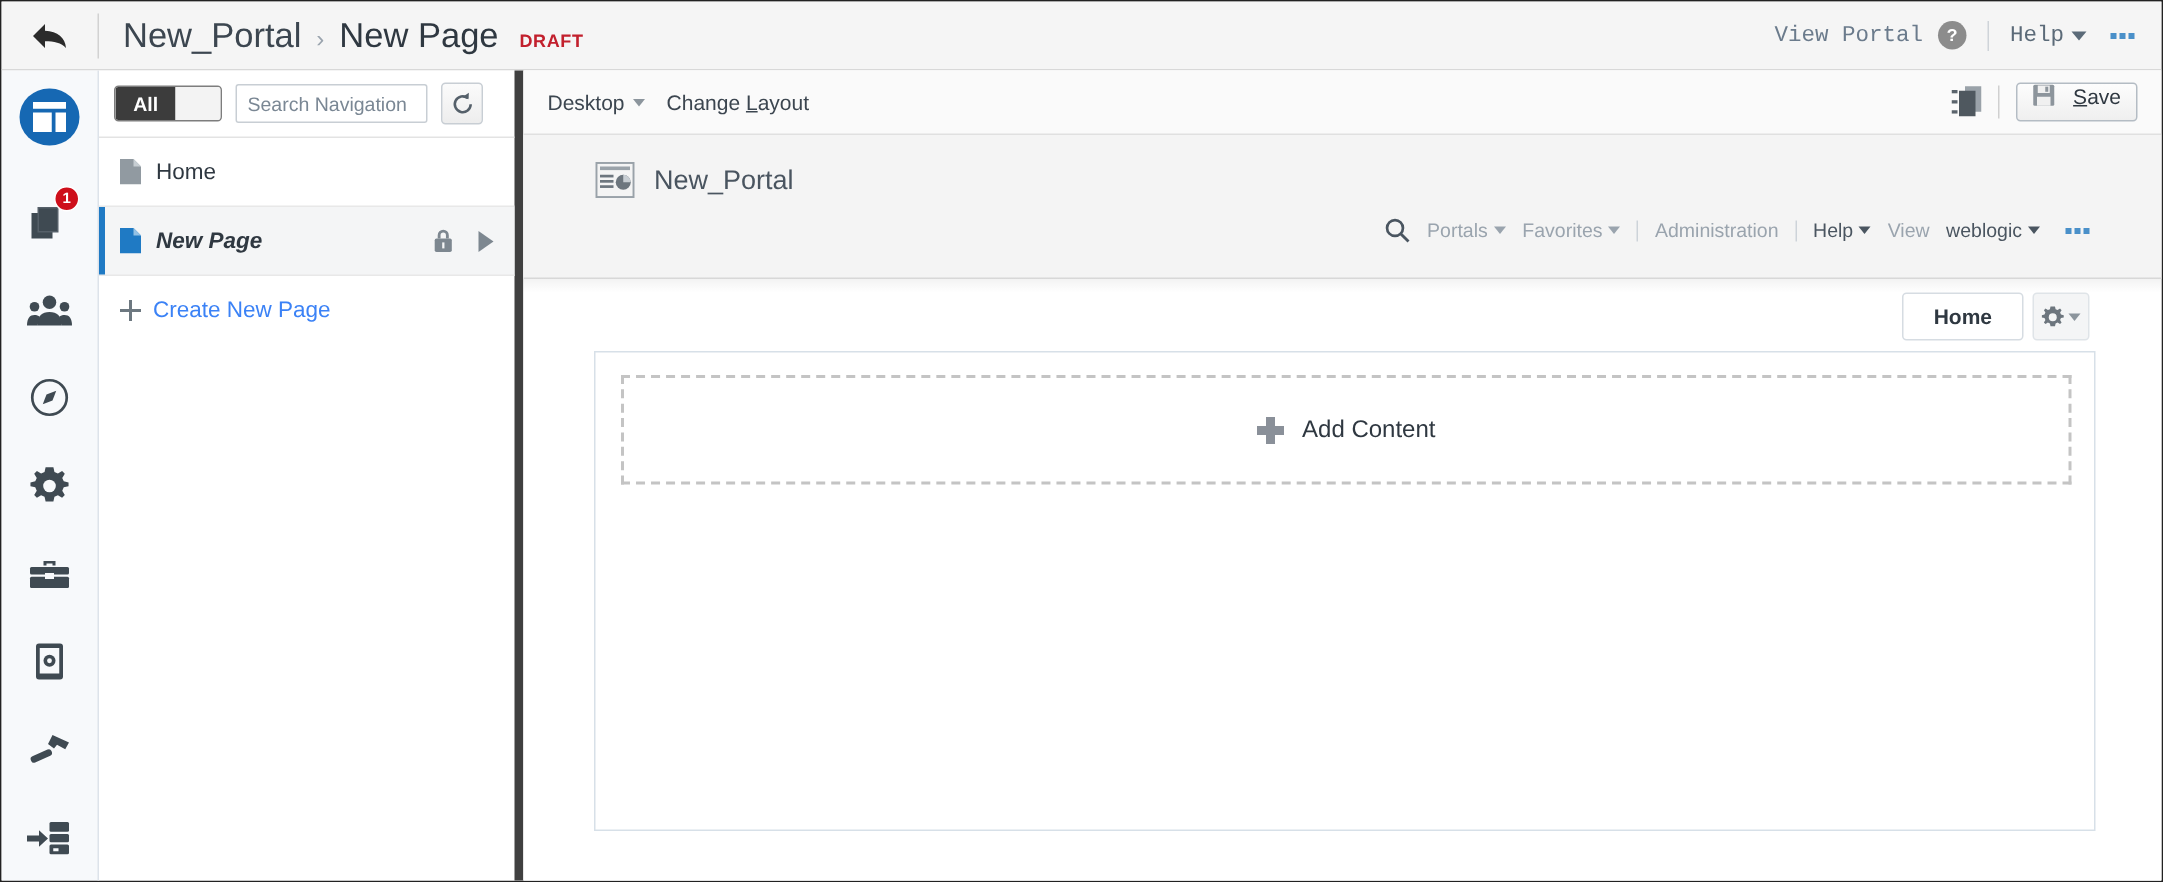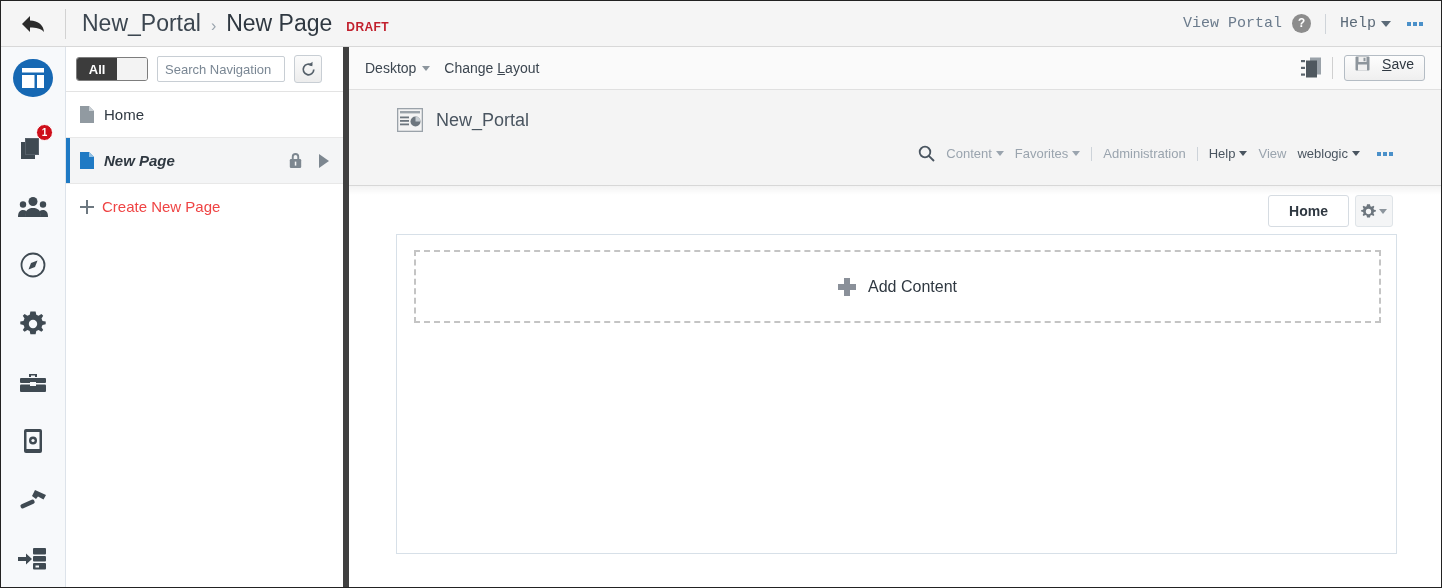--- a/index.html
+++ b/index.html
@@ -175,21 +175,21 @@
     padding-left: 14px; cursor: pointer;
   }
   .plus-thin {
     position: relative; width: 14px; height: 14px; margin-right: 8px;
   }
   .plus-thin::before, .plus-thin::after {
     content: ""; position: absolute; background: #6d7880;
   }
   .plus-thin::before { left: 0; top: 6px; width: 14px; height: 2px; }
   .plus-thin::after { top: 0; left: 6px; height: 14px; width: 2px; }
-  .create-label { font-size: 15px; color: #ef4444; }
+  .create-label { font-size: 15px; color: #3b82f6; }
 
   
   .editor {
     position: absolute; left: 348px; top: 46px;
     width: 1092px; height: 541px;
     background: #fff;
   }
   .editor-toolbar {
     height: 43px; background: #fafafa;
     border-bottom: 1px solid #e0e0e0;
@@ -505,21 +505,21 @@
           </svg>
           <span class="portal-title">New_Portal</span>
         </div>
 
         <div class="portal-nav">
           <svg width="17" height="17" viewBox="0 0 17 17">
             <circle cx="7" cy="7" r="5.3" fill="none" stroke="#4a5560" stroke-width="1.8"></circle>
             <line x1="10.8" y1="10.8" x2="16" y2="16" stroke="#4a5560" stroke-width="1.9"></line>
           </svg>
           <span class="pn-item">
-            <span>Content</span>
+            <span>Portals</span>
             <i class="pn-caret"></i>
           </span>
           <span class="pn-item">
             <span>Favorites</span>
             <i class="pn-caret"></i>
           </span>
           <span class="pn-sep"></span>
           <span class="pn-item">Administration</span>
           <span class="pn-sep"></span>
           <span class="pn-item dark">

